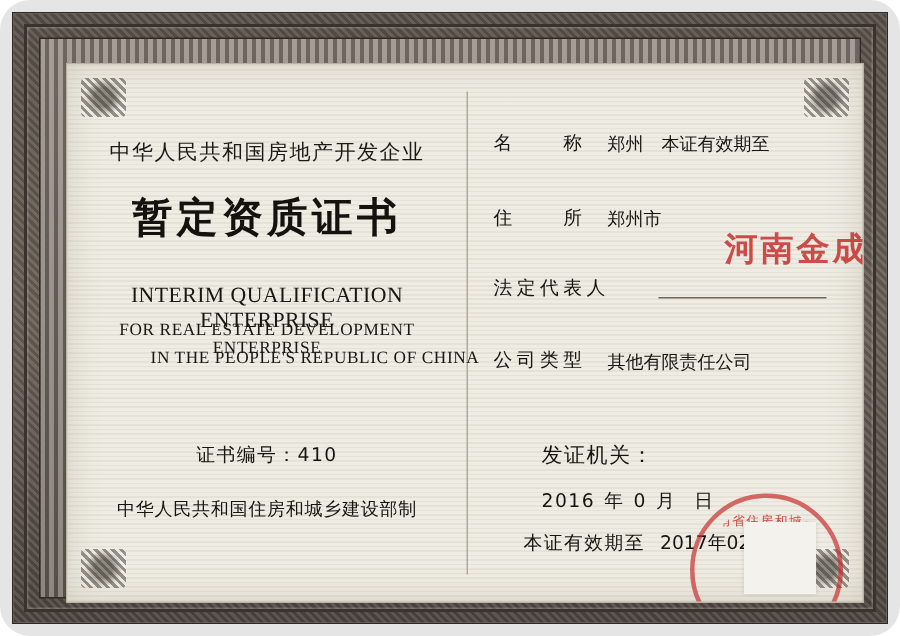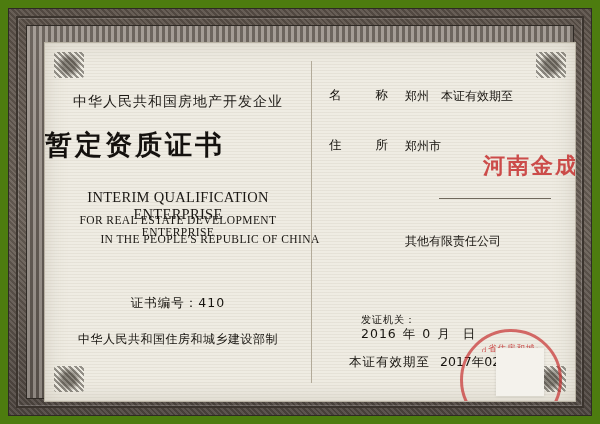--- a/index.html
+++ b/index.html
@@ -12,21 +12,22 @@
     background: #ffffff;
     font-family: "Liberation Sans", sans-serif;
     overflow: hidden;
   }
 
   
   .scan {
     position: relative;
     width: 600px;
     height: 424px;
-    background: #4d7c0f;
+    background: #e5e5e5;
+    border-radius: 20px;
   }
 
   
   .cert-outer {
     position: absolute;
     left: 8px;
     top: 8px;
     width: 584px;
     height: 408px;
     background:
@@ -117,21 +118,21 @@
     font-family: "DejaVu Sans", sans-serif;
     font-size: 14px;
     letter-spacing: 1px;
     color: #1d1a16;
   }
   .cn-title {
     position: absolute;
     top: 84px;
     left: 0;
     width: 266px;
-    text-align: left;
+    text-align: center;
     font-family: "DejaVu Sans", sans-serif;
     font-size: 27px;
     font-weight: 700;
     letter-spacing: 3px;
     color: #14110e;
   }
   .en-1 {
     position: absolute;
     top: 146px;
     left: 0;
@@ -222,23 +223,23 @@
     white-space: nowrap;
   }
   .f1 { top: 44px; }
   .f2 { top: 94px; }
   .f3 { top: 141px; }
   .f4 { top: 189px; }
 
   .issue-auth {
     position: absolute;
     left: 50px;
-    top: 270px;
-    font-family: "DejaVu Sans", sans-serif;
-    font-size: 10px;
+    top: 252px;
+    font-family: "DejaVu Sans", sans-serif;
+    font-size: 14px;
     letter-spacing: 1px;
     color: #17140f;
   }
   .date-row {
     position: absolute;
     left: 50px;
     top: 283px;
     font-family: "DejaVu Sans", sans-serif;
     font-size: 12.5px;
     letter-spacing: 1px;
@@ -359,22 +360,27 @@
         <div class="field f1">
           <span class="lbl">名　　称</span>
           <span class="val">郑州　本证有效期至</span>
         </div>
 
         <div class="field f2">
           <span class="lbl">住　　所</span>
           <span class="val">郑州市</span>
         </div>
 
+        <div class="field f3">
+          <span class="lbl">法定代表人</span>
+          <span class="val"></span>
+        </div>
 
         <div class="field f4">
+          <span class="lbl">公司类型</span>
           <span class="val">其他有限责任公司</span>
         </div>
 
         <div class="issue-auth">发证机关：</div>
 
         <div class="date-row">
           <span class="seg">2016</span><span class="seg">年</span><span class="seg">0</span><span class="seg">月</span><span class="seg"></span><span class="seg">日</span>
         </div>
 
         <div class="valid-row">

